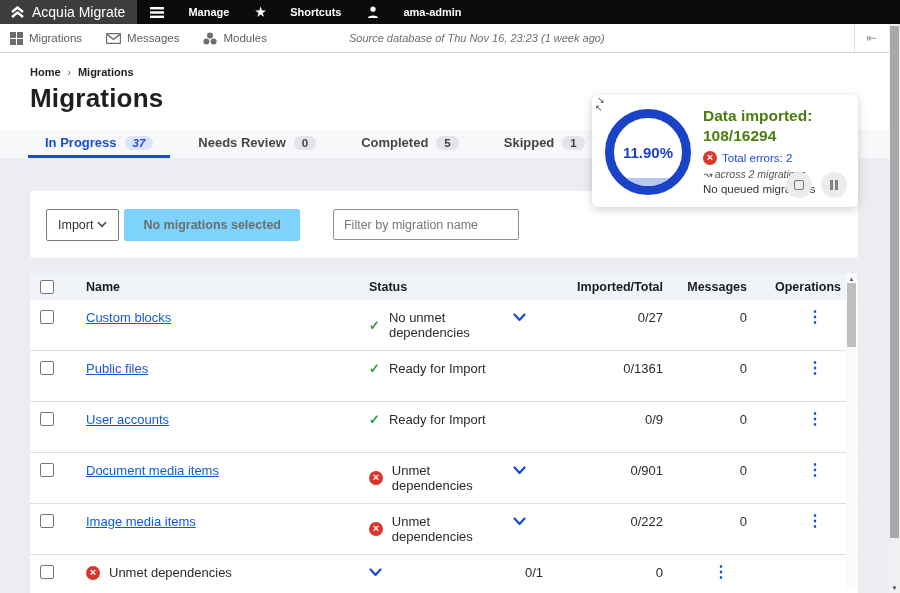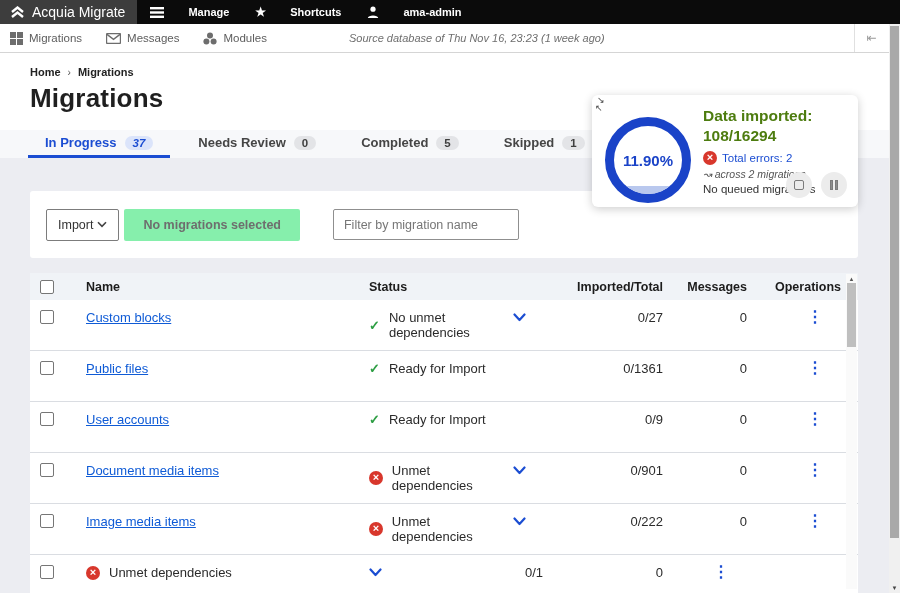--- a/index.html
+++ b/index.html
@@ -40,21 +40,21 @@
   .tab.active .badge { background:#dbe4fa; color:#1b4dd2;font-style:italic; }
 
   .content { background:#ecedf2; height:435px; padding-top:33px; }
 
   
   .filter-card { margin-left:30px; width:828px; height:67px; background:#fff; border-radius:3px;
     display:flex; align-items:center; padding-left:16px; }
   .btn-import { height:32px; background:#fff; border:1px solid #7c7c7c; border-radius:2px;
     font-size:12.5px; color:#333; padding:0 11px; display:flex; align-items:center; gap:4px;
     font-family:inherit; cursor:pointer; }
-  .btn-disabled { height:32px; background:#86efac; border:none; border-radius:2px; margin-left:5px;
+  .btn-disabled { height:32px; background:#7dd3fc; border:none; border-radius:2px; margin-left:5px;
     font-size:12.5px; font-weight:bold; color:#6e6e6e; padding:0 19px; font-family:inherit; }
   .filter-input { margin-left:33px; width:186px; height:31px; border:1px solid #8f8f8f; border-radius:2px;
     padding:0 10px; font-size:12.5px; font-family:inherit; color:#333; }
   .filter-input::placeholder { color:#767676; }
 
   
   .table-card { margin-left:30px; margin-top:15px; width:828px; background:#fff; position:relative; }
   .thead, .trow { display:grid; grid-template-columns:56px 283px 144px 30px 120px 84px 94px 1fr; align-items:center; }
   .thead { height:27px; background:#f0f3f7; font-size:12.5px; font-weight:bold; color:#1c1c1c; }
   .trow { height:51px; border-bottom:1px solid #dadde2; font-size:13px; color:#2b2b2b; align-items:start; padding-top:10px; }
@@ -76,21 +76,21 @@
   .tscroll { position:absolute; top:1px; right:1px; width:11px; height:315px; background:#fafafa; }
   .tscroll .up { font-size:6px; color:#555; text-align:center; height:10px; line-height:10px; }
   .tscroll .thumb { position:absolute; top:9px; left:1px; width:9px; height:64px; background:#bfbfbf; }
 
   
   .status-card { position:absolute; left:592px; top:95px; width:266px; height:112px; background:#fff;
     border-radius:6px; box-shadow:0 2px 10px rgba(0,0,0,.2); z-index:5; }
   .resize-icons { position:absolute; left:5px; top:1px; color:#444; font-size:9px; line-height:8px; cursor:nwse-resize; }
   .resize-icons span { display:block; }
   .resize-icons span:last-child { margin-left:-2px; }
-  .ring { position:absolute; left:13px; top:22px; width:86px; height:86px; border-radius:50%;
+  .ring { position:absolute; left:13px; top:14px; width:86px; height:86px; border-radius:50%;
     border:9px solid #1a43c8; background:#fff; overflow:hidden; display:flex; align-items:center; justify-content:center; }
   .ring .fill { position:absolute; left:0; bottom:0; width:100%; height:12%; background:#b9c8ee; }
   .ring .pct { position:relative; font-size:15px; font-weight:bold; color:#1a43c8; }
   .sc-body { position:absolute; left:111px; top:11px; width:148px; }
   .sc-title { font-size:15.5px; font-weight:bold; color:#4d7c0f; line-height:1.3; }
   .sc-errors { display:flex; align-items:center; gap:5px; margin-top:5px; font-size:11.5px; color:#1b4dd2; }
   .sc-across { margin-top:3px; font-size:10.5px; font-style:italic; color:#555; }
   .sc-queued { margin-top:3px; font-size:11.5px; color:#333; }
   .sc-buttons { position:absolute; right:11px; bottom:9px; display:flex; gap:9px; }
   .round-btn { width:26px; height:26px; border-radius:50%; background:#ececec; border:none;

